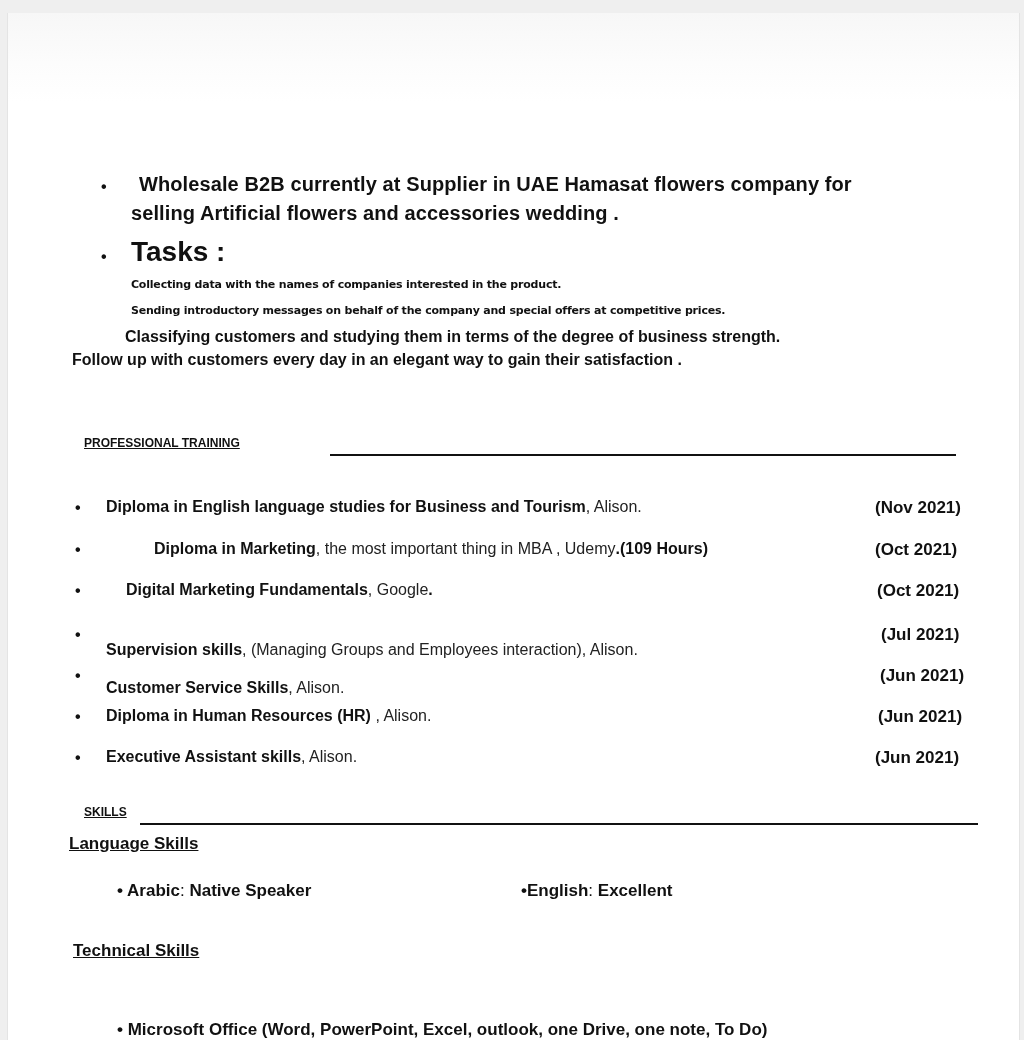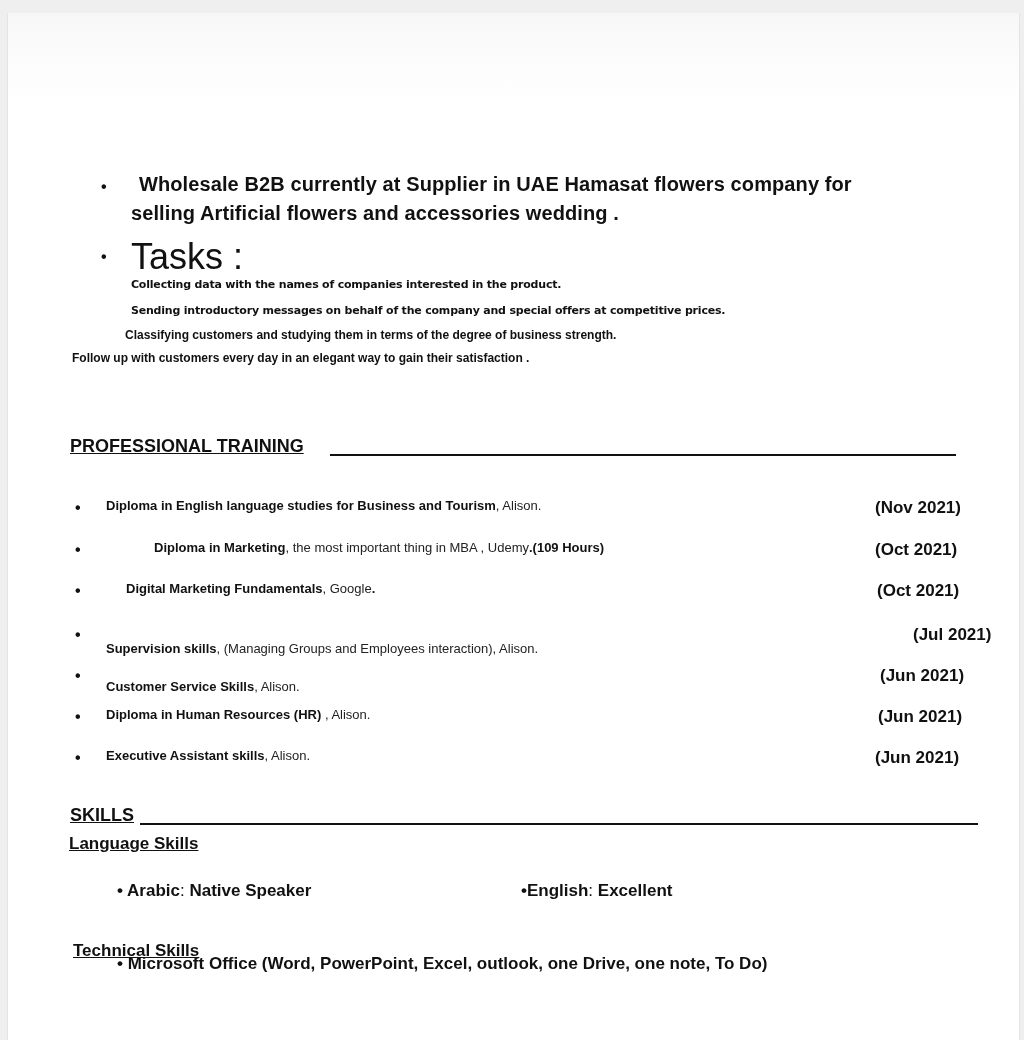--- a/index.html
+++ b/index.html
@@ -14,28 +14,28 @@
       position: absolute; left: 7px; top: 13px; width: 1011px; height: 1040px;
       background: linear-gradient(to bottom, #f7f7f7 0px, #fcfcfc 50px, #ffffff 90px, #ffffff 100%);
       border-left: 1px solid #e4e4e4; border-right: 1px solid #e4e4e4;
     }
     .abs { position: absolute; white-space: nowrap; }
     .b { font-weight: bold; }
     .bullet-small { position: absolute; font-size: 16px; font-weight: bold; }
 
     
     .exp-line { font-size: 20px; font-weight: bold; letter-spacing: 0.1px; }
-    .tasks-title { font-size: 36px; font-weight: normal; }
-    .task { font-size: 12px; font-weight: bold; }
+    .tasks-title { font-size: 28px; font-weight: bold; }
+    .task { font-size: 16px; font-weight: bold; }
     .task.narrow { font-family: "DejaVu Sans", sans-serif; font-size: 11px; letter-spacing: -0.2px; }
 
     
-    .section-title { font-size: 18px; font-weight: bold; text-decoration: underline; }
+    .section-title { font-size: 12px; font-weight: bold; text-decoration: underline; margin-left: 14px; }
     .rule { position: absolute; height: 2px; background: #111; }
-    .train { font-size: 13px; }
+    .train { font-size: 16px; }
     .train .rest { font-weight: normal; color: #222; }
     .date { font-size: 17px; font-weight: bold; }
     .sub-title { font-size: 17px; font-weight: bold; text-decoration: underline; }
     .skill { font-size: 17px; font-weight: bold; }
   </style>
 </head>
 <body>
 
 <div class="page"></div>
 
@@ -69,21 +69,21 @@
         <div class="abs date" style="left: 875px; top: 540px;">(Oct 2021)</div>
       </div>
       <div>
         <span class="abs bullet-small" style="left: 75px; top: 582px;">•</span>
         <div class="abs train" style="left: 106px; top: 581px; margin-left: 20px;"><span class="b">Digital Marketing Fundamentals</span><span class="rest">, Google</span><span class="b">.</span></div>
         <div class="abs date" style="left: 877px; top: 581px;">(Oct 2021)</div>
       </div>
       <div>
         <span class="abs bullet-small" style="left: 75px; top: 626px;">•</span>
         <div class="abs train" style="left: 106px; top: 625px; margin-top: 16px;"><span class="b">Supervision skills</span><span class="rest">, (Managing Groups and Employees interaction), Alison.</span><span class="b"></span></div>
-        <div class="abs date" style="left: 881px; top: 625px; margin-left: 32px;">(Jul 2021)</div>
+        <div class="abs date" style="left: 881px; top: 625px;">(Jul 2021)</div>
       </div>
       <div>
         <span class="abs bullet-small" style="left: 75px; top: 667px;">•</span>
         <div class="abs train" style="left: 106px; top: 679px;"><span class="b">Customer Service Skills</span><span class="rest">, Alison.</span><span class="b"></span></div>
         <div class="abs date" style="left: 880px; top: 666px;">(Jun 2021)</div>
       </div>
       <div>
         <span class="abs bullet-small" style="left: 75px; top: 708px;">•</span>
         <div class="abs train" style="left: 106px; top: 707px;"><span class="b">Diploma in Human Resources (HR)</span><span class="rest"> , Alison.</span><span class="b"></span></div>
         <div class="abs date" style="left: 878px; top: 707px;">(Jun 2021)</div>
@@ -105,17 +105,17 @@
   <div class="abs skill" style="left:117px; top:881px;">
     <span>•</span>
     <span>Arabic</span><span style="font-weight:normal">: </span><span>Native Speaker</span>
   </div>
   <div class="abs skill" style="left:521px; top:881px;">
     <span>•</span><span>English</span><span style="font-weight:normal">: </span><span>Excellent</span>
   </div>
 
   <div class="abs sub-title" style="left:73px; top:941px;">Technical Skills</div>
 
-  <div class="abs skill" style="left:117px; top:954px;text-align:center;">
+  <div class="abs skill" style="left:117px; top:1020px;text-align:center;">
     <span>•</span>
     <span>Microsoft Office (Word, PowerPoint, Excel, outlook, one Drive, one note, To Do)</span>
   </div>
 </div>
 
 </body></html>

